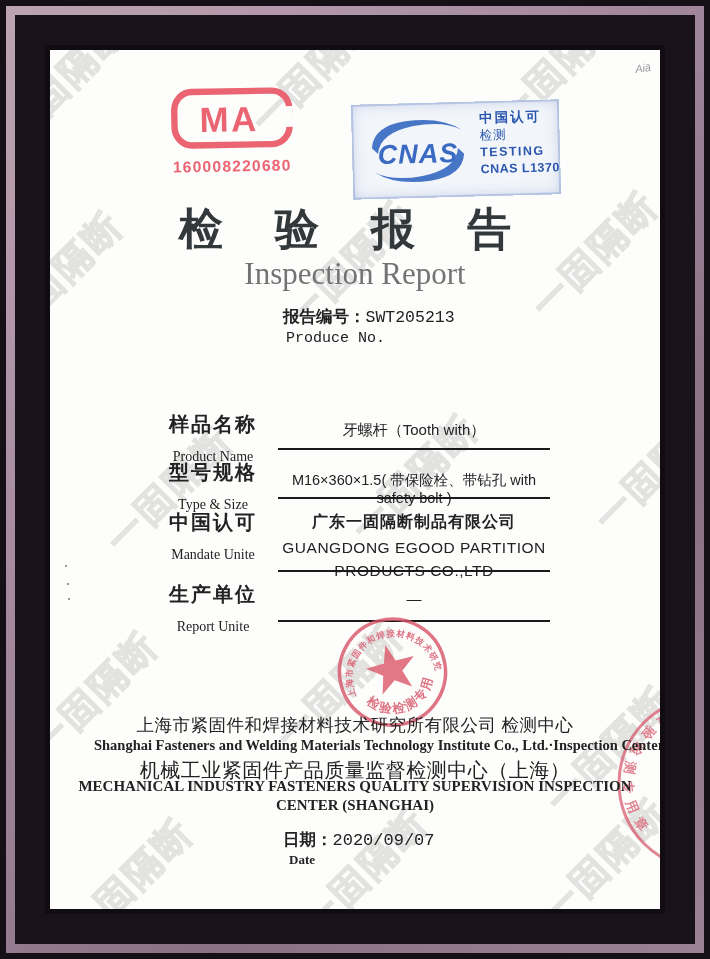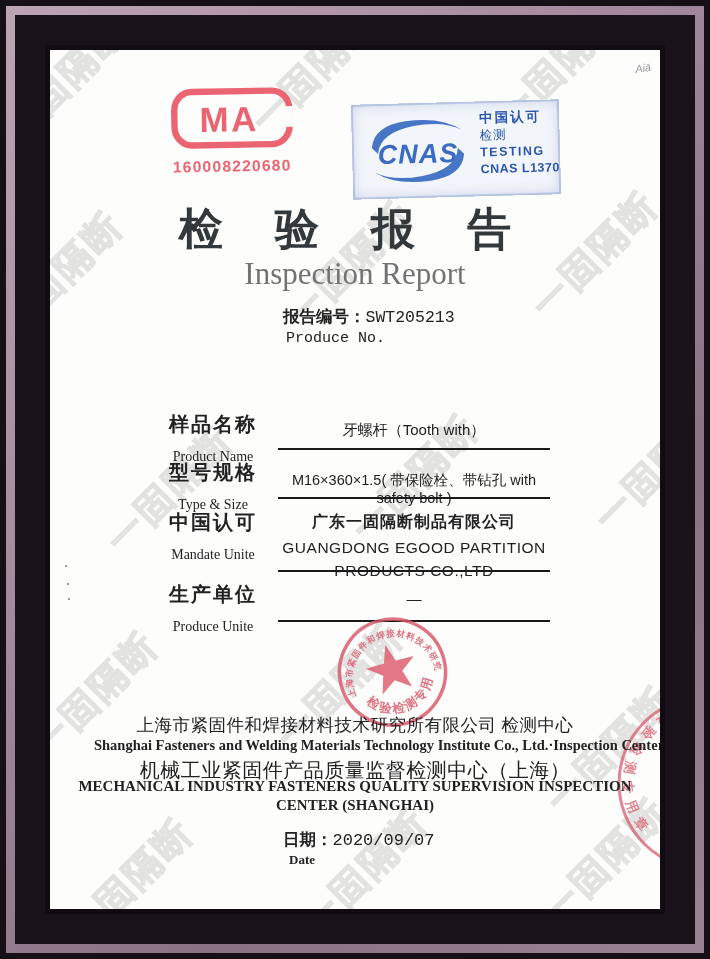--- a/index.html
+++ b/index.html
@@ -149,21 +149,21 @@
     <div class="zh">中国认可</div>
     <div class="en">Mandate Unite</div>
   </div>
   <div class="fval bold" style="top:462px;font-size:16px;letter-spacing:1px">广东一固隔断制品有限公司</div>
   <div class="fval" style="top:489px;font-size:15.5px;letter-spacing:.5px">GUANGDONG EGOOD PARTITION</div>
   <div class="fval" style="top:512px;font-size:15.5px;letter-spacing:.5px">PRODUCTS CO.,LTD</div>
   <div class="fline" style="top:520px"></div>
 
   <div class="flabel" style="top:531px">
     <div class="zh">生产单位</div>
-    <div class="en">Produce Unite</div>
+    <div class="en">Report Unite</div>
   </div>
   <div class="fval" style="top:540px">—</div>
   <div class="fline" style="top:570px"></div>
 
   <div class="seal">
     <svg width="150" height="150" viewBox="0 0 150 150">
       <defs>
         <path id="sealTop" d="M 33.7,89 A 42,42 0 1 1 116.3,89"></path>
         <path id="sealBot" d="M 40,95 A 40,40 0 0 0 110,95"></path>
       </defs>

